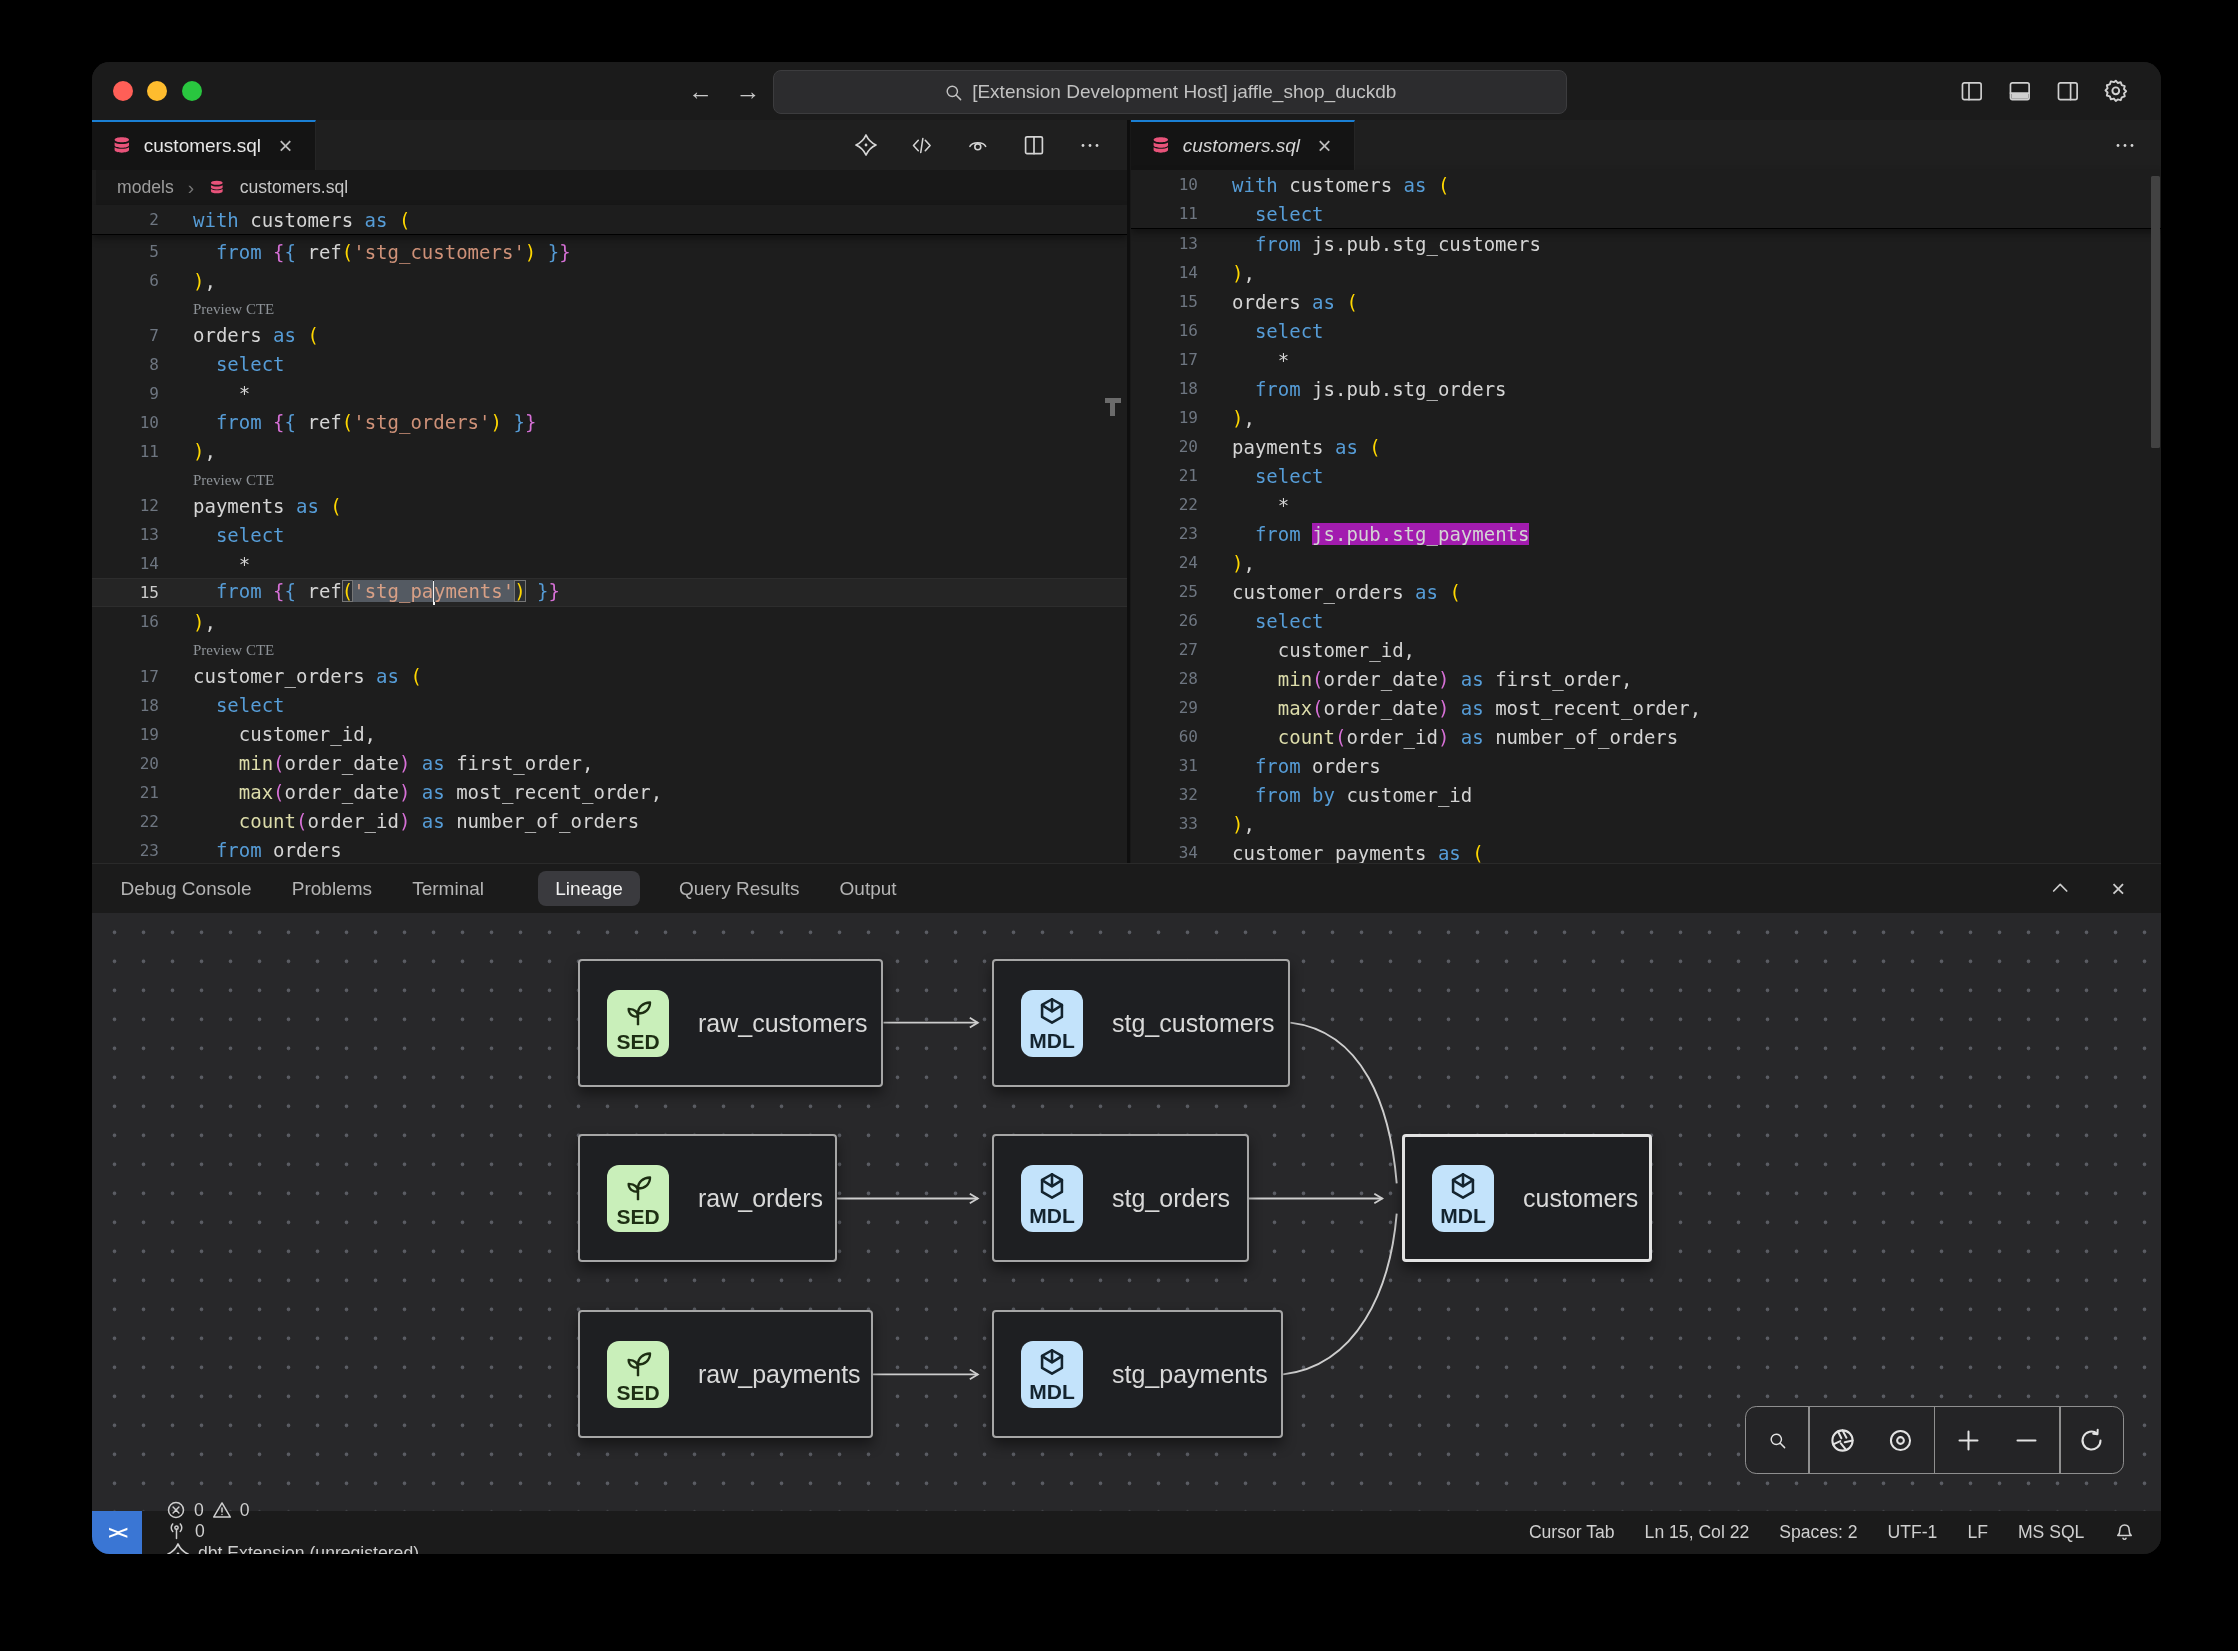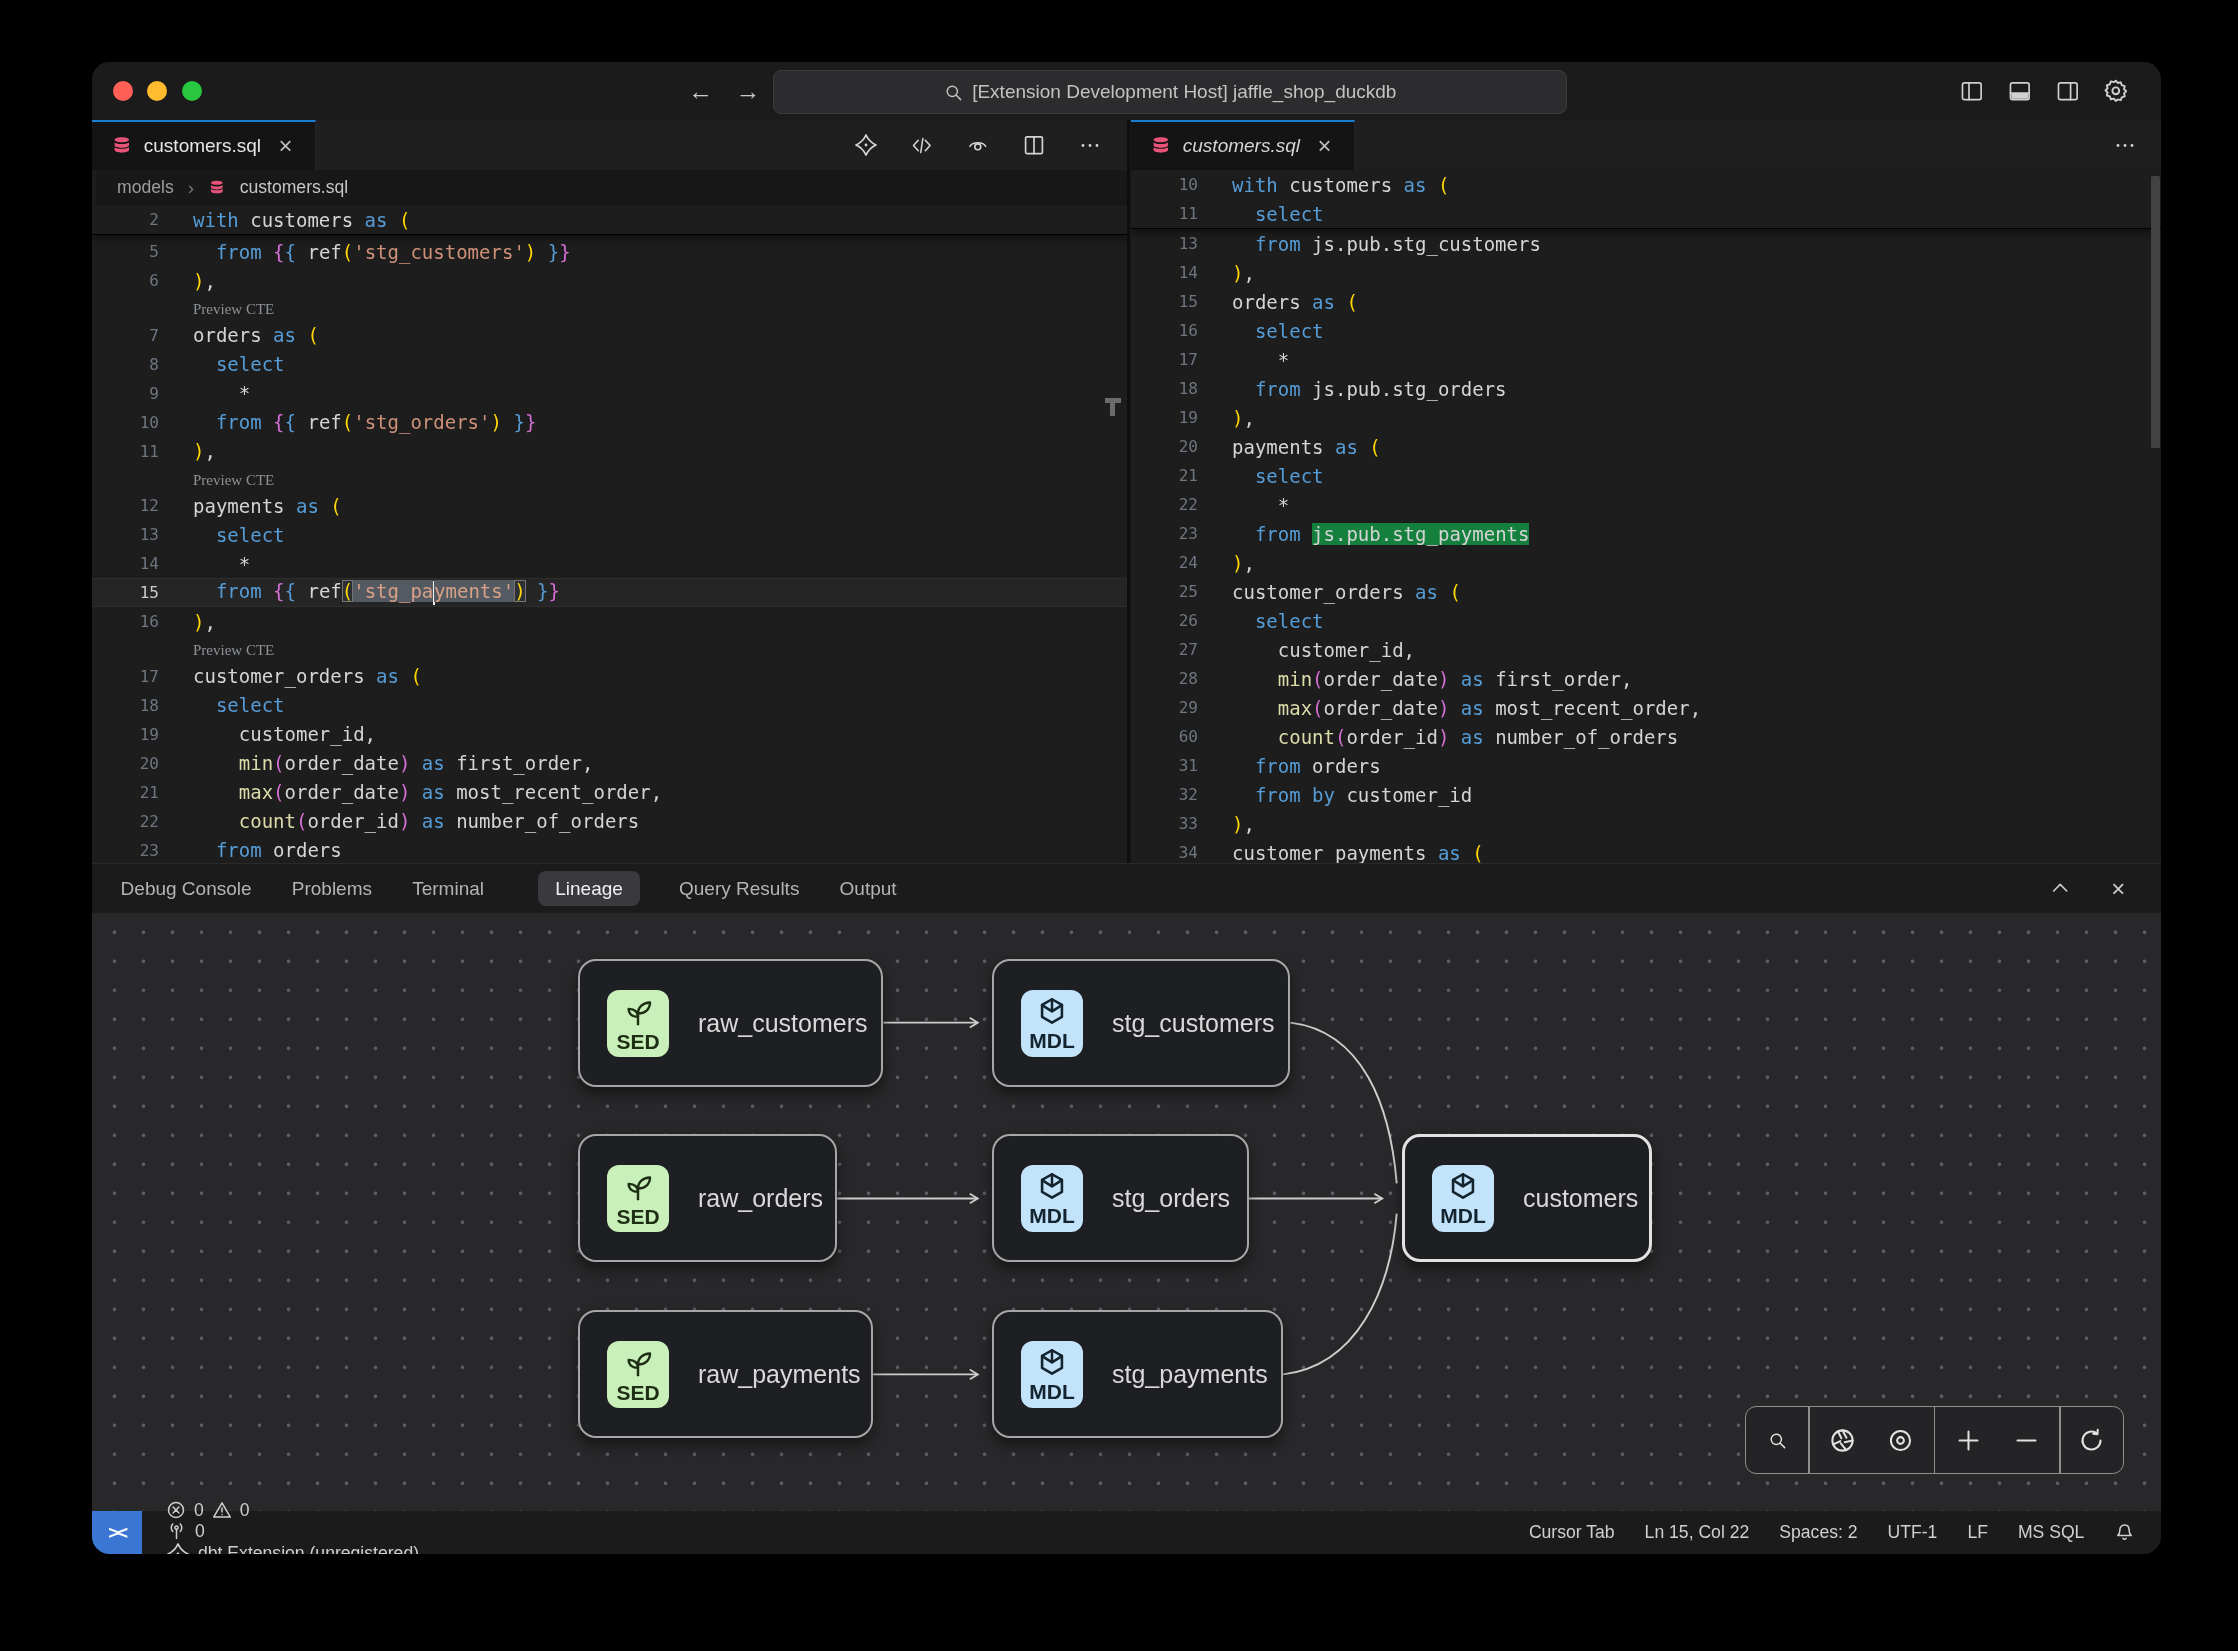--- a/index.html
+++ b/index.html
@@ -39,38 +39,38 @@
   .crow .ln{width:67px;text-align:right;color:#6e7681;flex:none;font-size:16px;}
   .crow .lc{margin-left:34px;white-space:pre;}
   .crow.active{background:rgba(140,140,140,.08);box-shadow:inset 0 0.8px 0 #313131,inset 0 -0.8px 0 #313131}
   .crow.active .ln{color:#cccccc}
   .lensrow{height:25.6px;display:flex;align-items:flex-end;padding-left:101px;box-sizing:border-box}
   .lens{font-family:Liberation Serif, serif;font-size:15px;color:#8d9297;padding-bottom:2.4px;cursor:pointer}
   .sg.t{color:#d4d4d4}.sg.kw{color:#569cd6}.sg.fn{color:#dcdcaa}.sg.str{color:#ce9178}
   .sg.b1{color:#ffd700}.sg.b2{color:#d670d6}.sg.jp{color:#d670d6}.sg.jb{color:#569cd6}
   .sg.box{color:#ffd700;outline:1.6px solid #767676;outline-offset:-1.6px;background:#2c2f33}
   .sg.sel{color:#d8a086;background:#545a62}
-  .sg.hl{color:#d4d4d4;background:#15803d}
+  .sg.hl{color:#d4d4d4;background:#a21caf}
   .cursor{display:inline-block;width:2.4px;height:24px;background:#f2f2f2;vertical-align:middle;margin:0 -0.8px;}
   .rulermark{position:absolute;right:6.4px;top:278px;z-index:4}
   .rulermark .h{width:16px;height:4.8px;background:#6b6b6b}
   .rulermark .v{width:4.8px;height:12.8px;background:#6b6b6b;margin-left:5.6px}
   .scrollthumb{position:absolute;right:1.6px;top:56px;width:9.6px;height:272px;background:#424242;border-radius:1.6px;z-index:5}
   
   .panel{position:absolute;left:0;top:801px;width:100%;height:648px;background:#1b1b1b;border-top:0.8px solid #2a2a2a;box-sizing:border-box;}
   .paneltabs{position:absolute;left:0;top:0;width:100%;height:49px;display:flex;align-items:center;gap:37px;
     padding-left:27px;box-sizing:border-box;font-size:19px;color:#b4b4b4;}
   .ptab{cursor:pointer;padding:6.4px 1.6px;}
   .ptab.active{background:#3a3a3e;color:#f0f0f0;padding:6.4px 17.6px;border-radius:8px;margin-left:15px;}
   .panelicons{margin-left:auto;display:flex;align-items:center;gap:32px;padding-right:30px;color:#cccccc;}
   .panelicons .pi{width:25.6px;height:25.6px;display:flex;align-items:center;justify-content:center;cursor:pointer;font-size:24px}
   .canvas{position:absolute;left:0;top:49px;width:2069px;height:599px;background:#28282a;
     background-image:radial-gradient(circle,#5b5d64 1.8px,transparent 2.1px);background-size:29px 29px;background-position:8px 4.8px;overflow:hidden;}
   .edges{position:absolute;left:0;top:0;width:100%;height:100%;}
-  .node{position:absolute;background:#1e1f22;border:2px solid #a6a6a6;border-radius:18px;display:flex;align-items:center;
+  .node{position:absolute;background:#1e1f22;border:2px solid #a6a6a6;border-radius:4px;display:flex;align-items:center;
     padding-left:27px;gap:29px;box-sizing:border-box;box-shadow:0 6.4px 12.8px rgba(0,0,0,.45);cursor:pointer;}
   .node.selected{border:3.2px solid #e2e2e2;}
   .badge{width:62px;height:67px;border-radius:12px;display:flex;flex-direction:column;align-items:center;justify-content:center;flex:none;}
   .badge .blabel{font-size:21px;font-weight:600;line-height:1;margin-top:1.6px;}
   .node .ntitle{color:#d9d9d9;font-size:25px;}
   .lintoolbar{position:absolute;display:flex;background:#242426;border:1.6px solid #8f8f8f;border-radius:11.2px;
     align-items:stretch;color:#e2e2e2;overflow:hidden;}
   .ltcell{display:flex;align-items:center;justify-content:space-evenly;}
   .ltsep{width:1.6px;background:#8f8f8f;}
   .ltbtn{width:51px;height:63px;display:flex;align-items:center;justify-content:center;cursor:pointer;}

